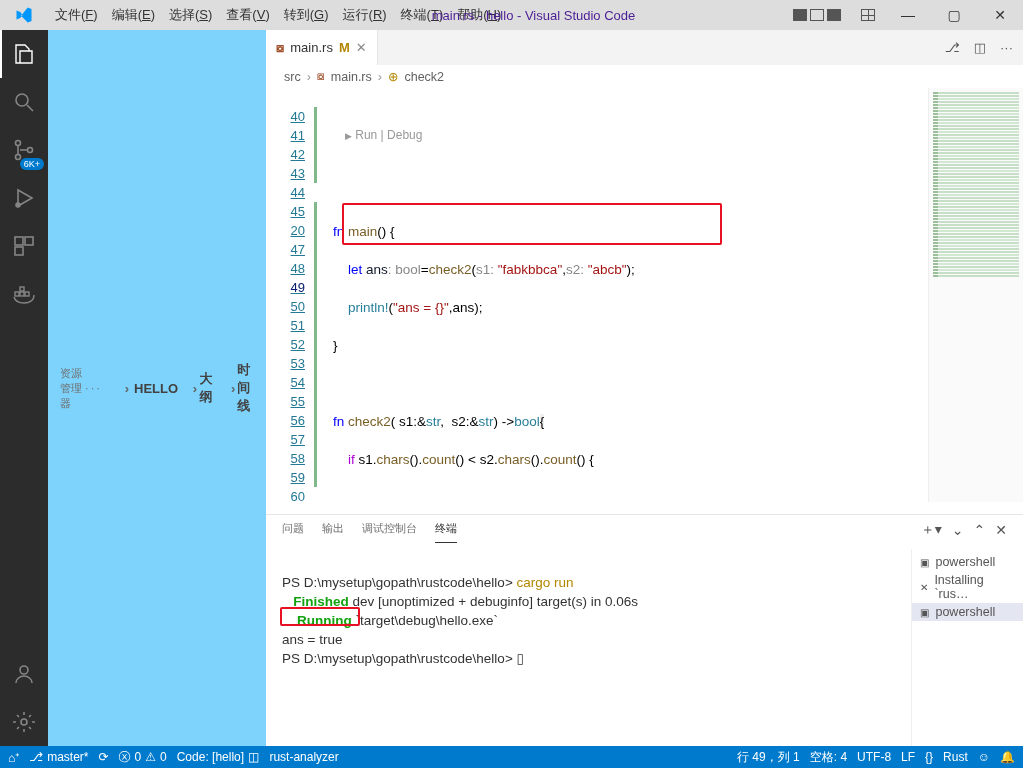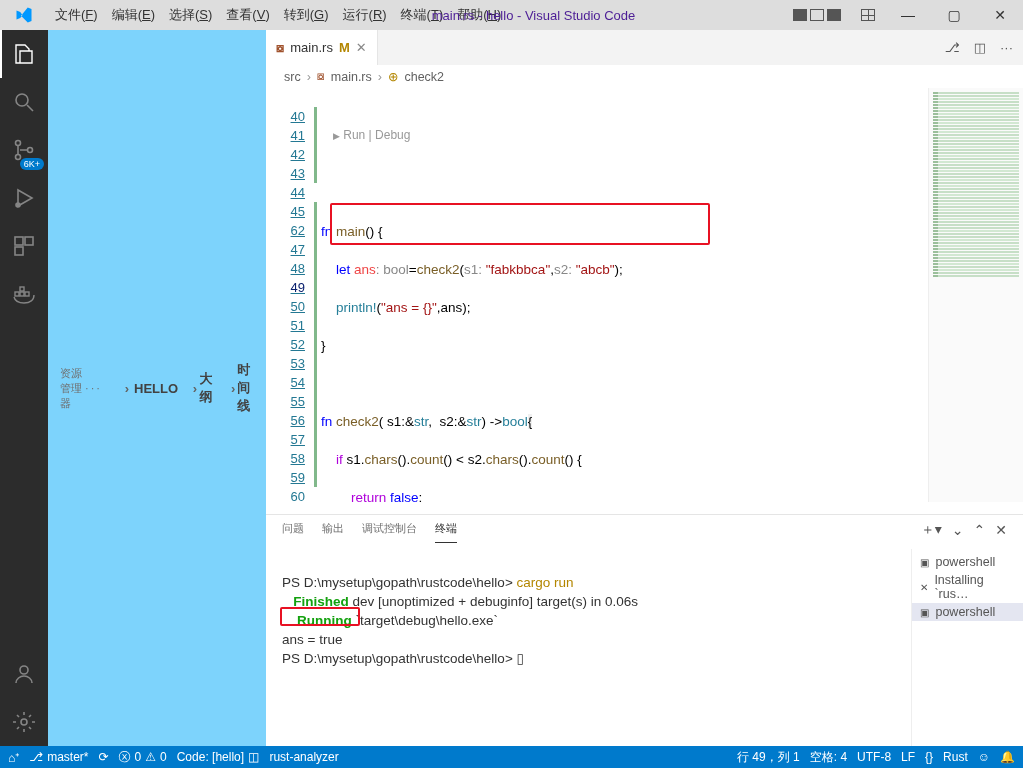--- a/index.html
+++ b/index.html
@@ -53,36 +53,36 @@
 .crumbs { padding:4px 18px; font-size:12.5px; color:#616161; display:flex; align-items:center; gap:6px; }
 .crumbs .sep { color:#999; }
 .crumbs .ic { color:#a0522d; }
 .crumbs .fn { color:#b38600; }
 
 .editor { flex:1; display:flex; position:relative; background:#fff; overflow:hidden; }
 .gutter { width:55px; text-align:right; padding-right:16px; color:#237893; font-family:Consolas,monospace; font-size:13px; line-height:19px; padding-top:19px; position:relative;text-decoration:underline; }
 .gutter .greenbar { position:absolute; right:4px; top:19px; height:76px; width:3px; background:#81b88b; }
 .gutter .greenbar2 { position:absolute; right:4px; top:114px; height:285px; width:3px; background:#81b88b; }
 .gutter .cur { color:#0b216f; }
-.code { flex:1; font-family:Consolas,monospace; font-size:13.5px; line-height:19px; padding-top:0; white-space:pre; position:relative; }
+.code { flex:1; font-family:Consolas,monospace; font-size:13.5px; line-height:19px; padding-top:0; white-space:pre; position:relative;margin-left:12px; }
 .lens { color:#999; font-size:12px; padding-left:12px; line-height:19px; }
 .lens .tri { font-size:9px; }
 .codebody { position:relative; }
 .redbox { position:absolute; border:2.5px solid #e81123; border-radius:2px; }
 .redbox.a { left:9px; top:19px; width:380px; height:42px; }
 .ln { display:block; height:19px; }
 .hl { background:#f0f0f0; }
 .kw { color:#0000ff; }
 .fnname { color:#795e26; }
 .ty { color:#267f99; }
 .st { color:#a31515; }
 .pp { color:#af00db; }
 .mac { color:#267f99; }
 .dim { color:#888; }
-.id { color:#ef4444;text-align:right; }
+.id { color:#0f172a;text-align:right; }
 
 .minimap { width:95px; background:#fafafa; border-left:1px solid #eee; }
 .minimap .chunk { margin:4px; }
 .minimap .mbar { height:2px; margin:1px 0; background:#c7dfc7; border-left:5px solid #9bbf9b; }
 .minimap .mbar.b { background:#d2e8d2; }
 
 
 .panel { border-top:1px solid #e5e5e5; height:232px; display:flex; flex-direction:column;margin-top:12px; }
 .ptabsrow { display:flex; }
 .ptabs { display:flex; gap:18px; padding:6px 16px; font-size:11px; color:#6f6f6f; flex:1; }
@@ -243,21 +243,21 @@
       <div class="gutter">
         <div class="greenbar"></div>
           <div class="greenbar2"></div>
         <div id="lns">
             <div>40</div>
             <div>41</div>
             <div>42</div>
             <div>43</div>
             <div>44</div>
             <div>45</div>
-            <div>62</div>
+            <div>20</div>
             <div>47</div>
             <div>48</div>
             <div class="cur">49</div>
             <div>50</div>
             <div>51</div>
             <div>52</div>
             <div>53</div>
             <div>54</div>
             <div>55</div>
             <div>56</div>
@@ -271,21 +271,20 @@
         <div class="lens"><span class="tri">▶</span> <span style="display:inline">Run | Debug</span></div>
         <div class="codebody">
           <div class="redbox a"></div>
 <span class="ln"><span class="kw">fn</span> <span class="fnname">main</span>() {</span>
 <span class="ln">    <span class="kw">let</span> <span class="id">ans</span><span class="dim">: bool</span>=<span class="fnname">check2</span>(<span class="dim">s1: </span><span class="st">"fabkbbca"</span>,<span class="dim">s2: </span><span class="st">"abcb"</span>);</span>
 <span class="ln">    <span class="mac">println!</span>(<span class="st">"ans = {}"</span>,ans);</span>
 <span class="ln">}</span>
 <span class="ln"> </span>
 <span class="ln"><span class="kw">fn</span> <span class="fnname">check2</span>( s1:&amp;<span class="ty">str</span>,  s2:&amp;<span class="ty">str</span>) -&gt;<span class="ty">bool</span><span class="hl">{</span></span>
 <span class="ln">    <span class="pp">if</span> s1.<span class="fnname">chars</span>().<span class="fnname">count</span>() &lt; s2.<span class="fnname">chars</span>().<span class="fnname">count</span>() {</span>
-<span class="ln">        <span class="pp">return</span> <span class="kw">false</span>;</span>
 
 
 
 
 
 
 
 
 
 

